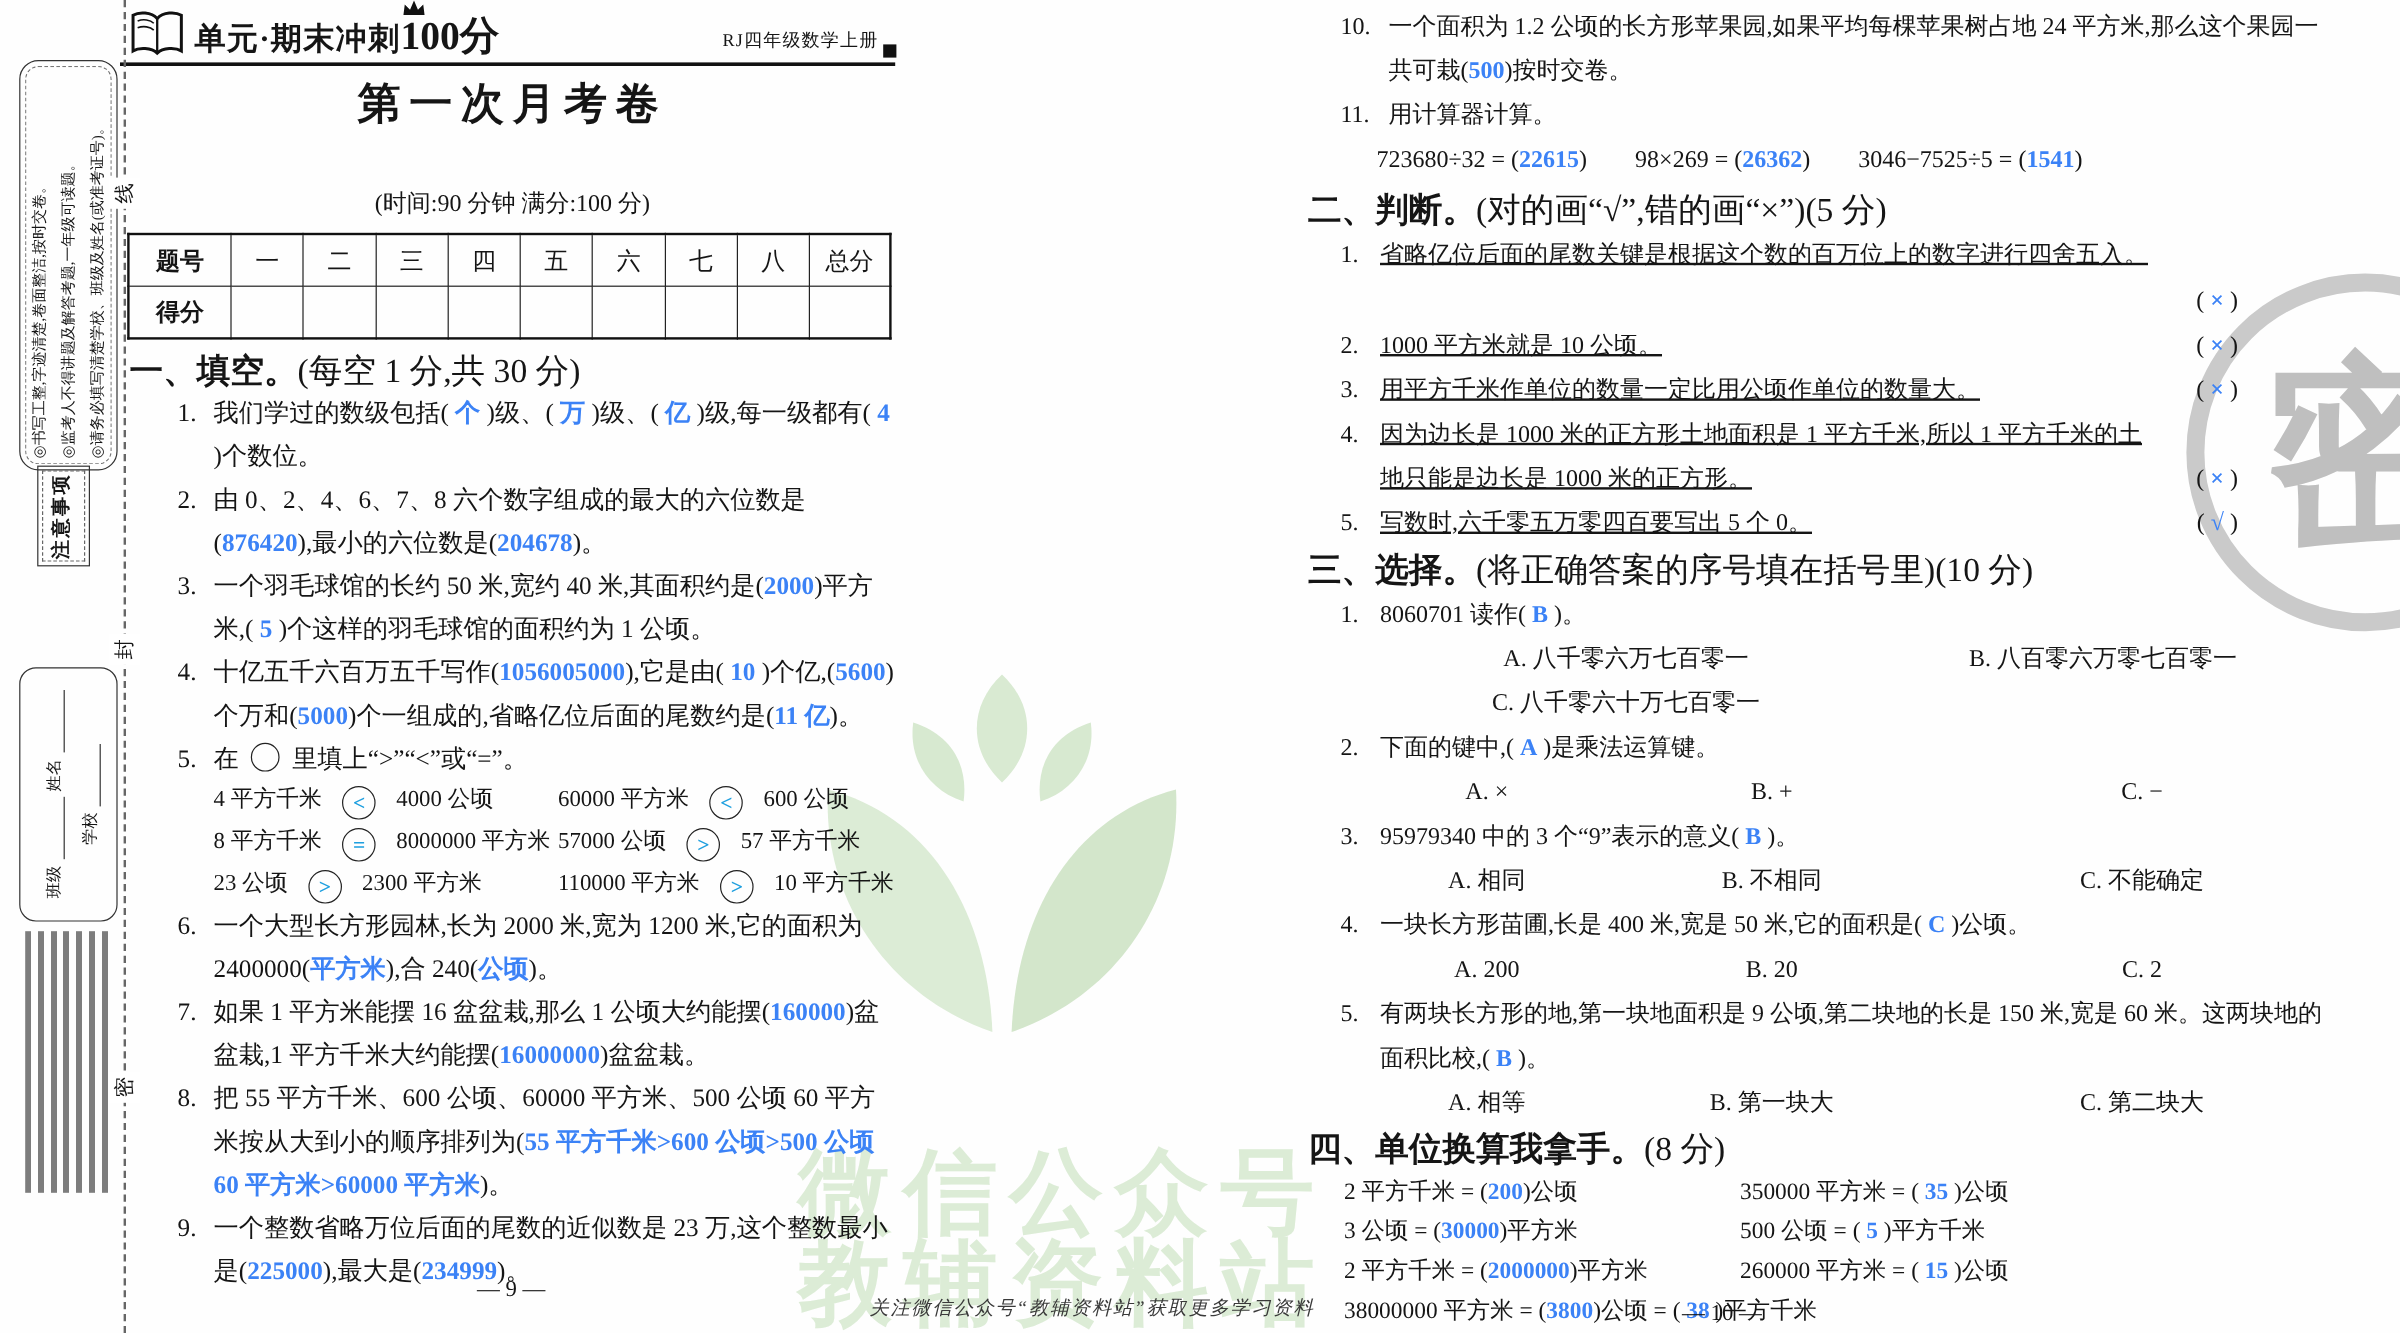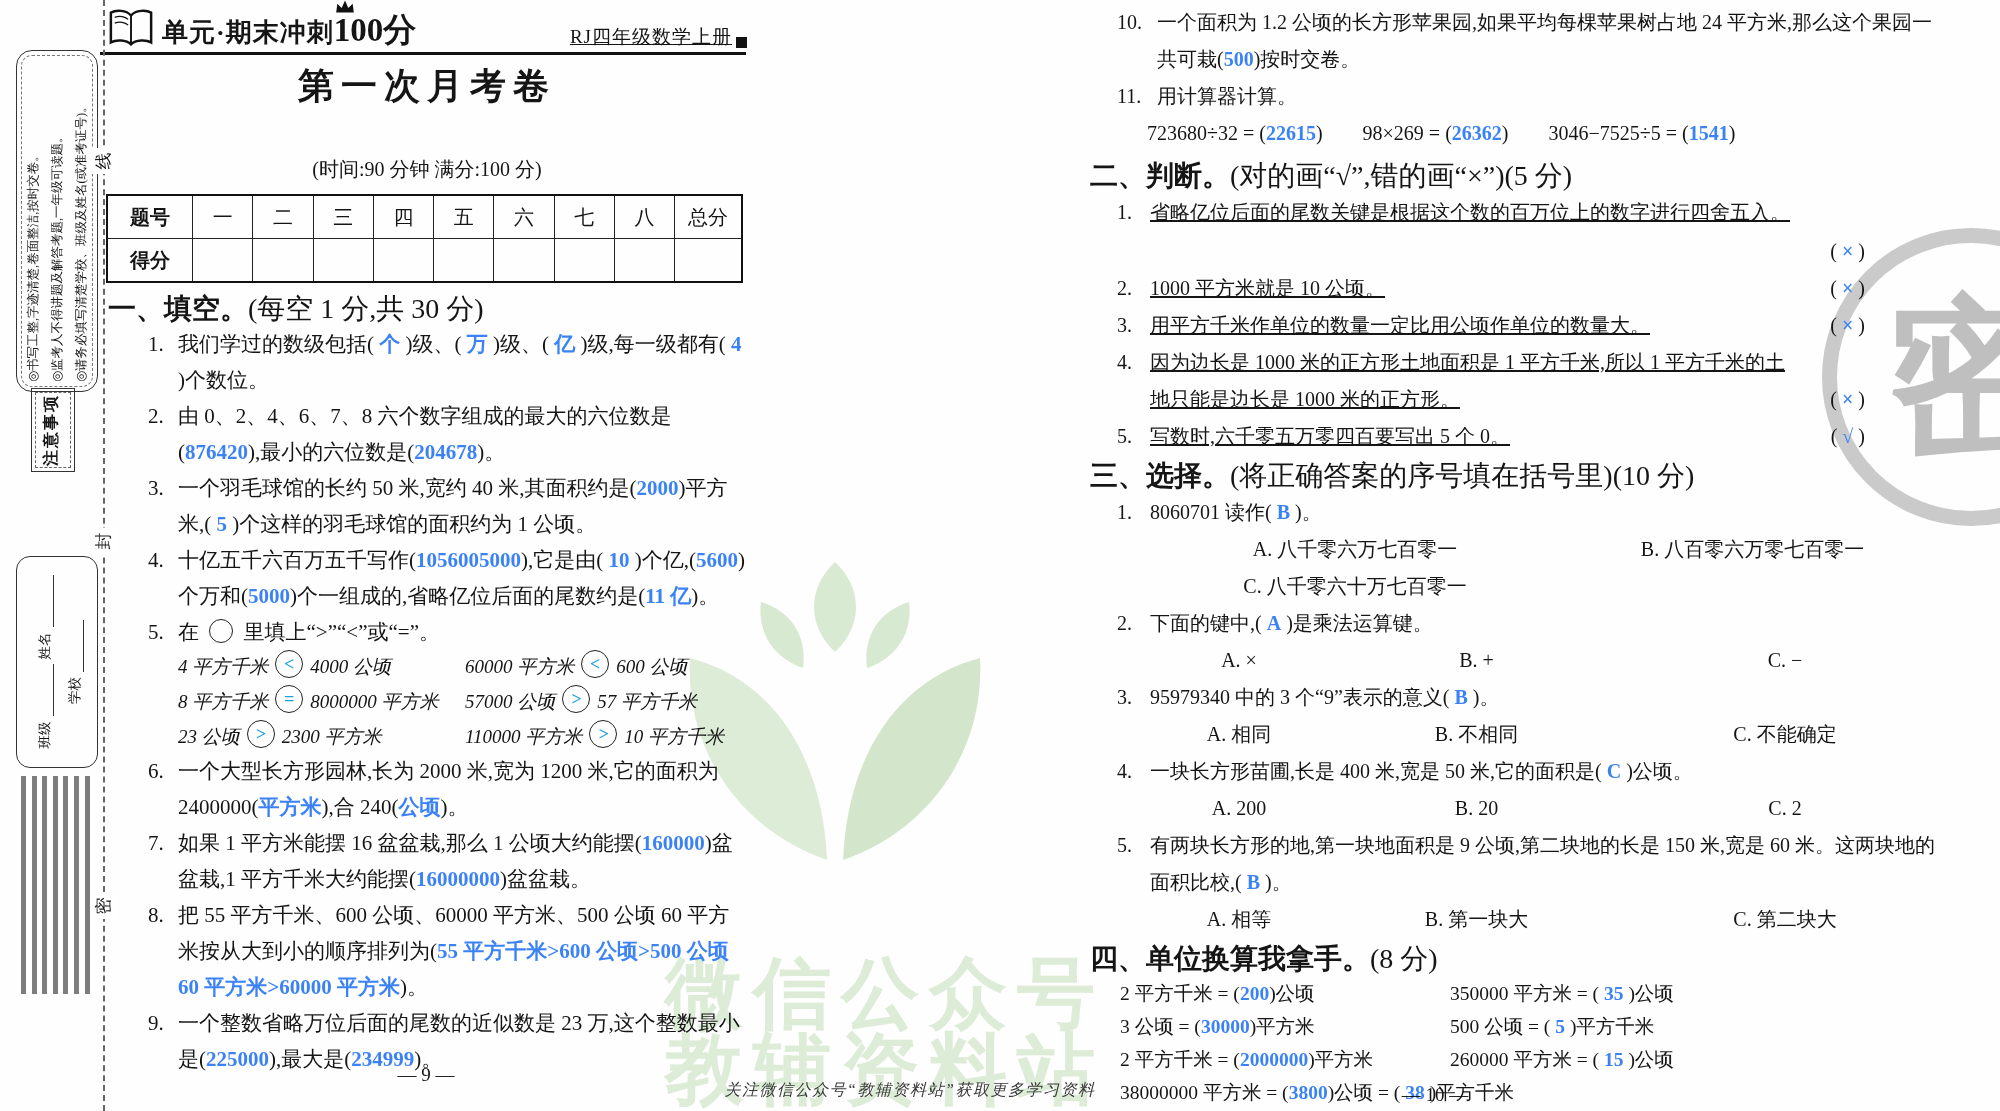--- a/index.html
+++ b/index.html
@@ -55,21 +55,21 @@
   .page-left{position:absolute;left:106px;top:0;width:642px;height:1111px;z-index:1;}
   .page-right{position:absolute;left:1085px;top:4px;width:860px;height:1100px;z-index:1;
               font-size:20px;line-height:37px;}
 
   
   .lp-head{position:absolute;left:0;top:0;width:100%;height:58px;}
   .book-icon{position:absolute;left:2px;top:7px;}
   .brand{position:absolute;left:56px;top:8px;font-size:26px;font-weight:bold;letter-spacing:1px;white-space:nowrap;}
   .brand-100{font-size:33px;font-weight:900;letter-spacing:0;}
   .crown-icon{position:absolute;left:228px;top:0px;}
-  .edition{position:absolute;right:16px;top:24px;font-size:19px;letter-spacing:1px;text-decoration:underline;}
+  .edition{position:absolute;right:16px;top:24px;font-size:15px;letter-spacing:1px;}
   .head-rule{position:absolute;left:-6px;top:52px;width:646px;height:3px;background:#111;}
   .head-square{position:absolute;left:630px;top:37px;width:11px;height:11px;background:#111;}
 
   .title{position:absolute;left:0;top:62px;width:100%;margin:0;text-align:center;
          font-size:36px;font-weight:bold;letter-spacing:7px;}
   .subtitle{position:absolute;left:0;top:156px;width:100%;text-align:center;font-size:20px;}
 
   .score-table{position:absolute;left:0;top:194px;width:637px;border-collapse:collapse;
                table-layout:fixed;border:2.5px solid #111;font-size:20px;}
   .score-table td{border:1.5px solid #222;height:42px;text-align:center;padding:0;}
@@ -83,21 +83,21 @@
 
   .fill-list{position:absolute;left:2px;top:326px;width:640px;font-size:21px;line-height:36px;}
   .q{padding-left:70px;}
   .qnum{display:inline-block;width:30px;margin-left:-30px;}
   .ans{color:#3b82f6;font-weight:bold;}
   .ring{display:inline-block;width:22px;height:22px;border:1.6px solid #222;border-radius:50%;
         vertical-align:-4px;margin:0 5px;}
 
   .cmp-grid{margin-left:70px;display:grid;grid-template-columns:287px 1fr;row-gap:2px;
             font-size:19px;line-height:33px;}
-  .cmp-item{display:flex;align-items:flex-start;gap:7px;white-space:nowrap;font-style:italic;}
+  .cmp-item{display:flex;align-items:flex-end;gap:17px;white-space:nowrap;}
   .cmp-c{width:26px;height:26px;border:1.6px solid #222;border-radius:50%;flex:0 0 auto;
          display:inline-flex;align-items:center;justify-content:center;
          color:#1e9fdf;font-weight:bold;font-size:18px;}
 
   .pl-num{position:absolute;left:0;top:1064px;width:640px;text-align:center;font-size:19px;}
 
   
   .qr{padding-left:72px;}
   .qr .qnum{width:40px;margin-left:-40px;}
   .calc-line{margin-left:62px;margin-bottom:5px;white-space:nowrap;}

